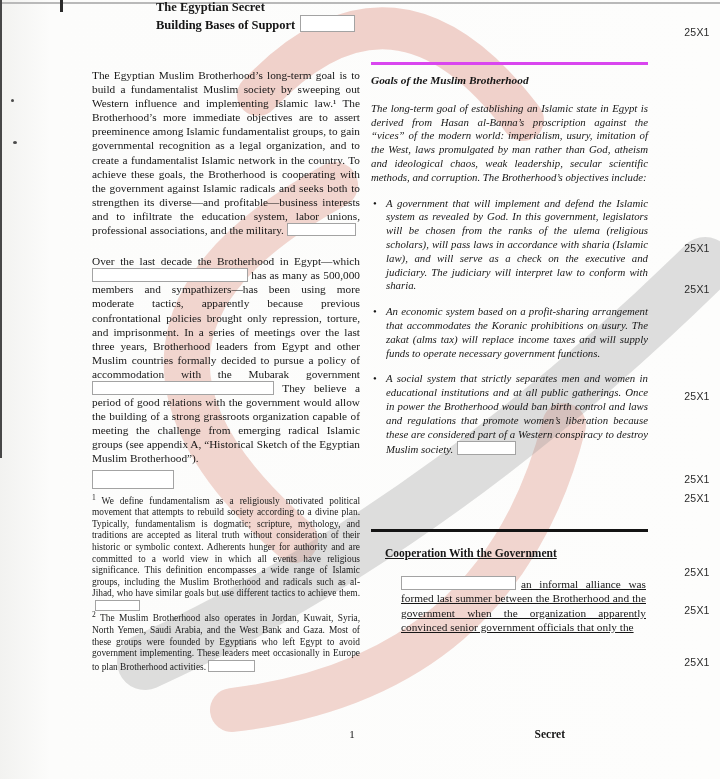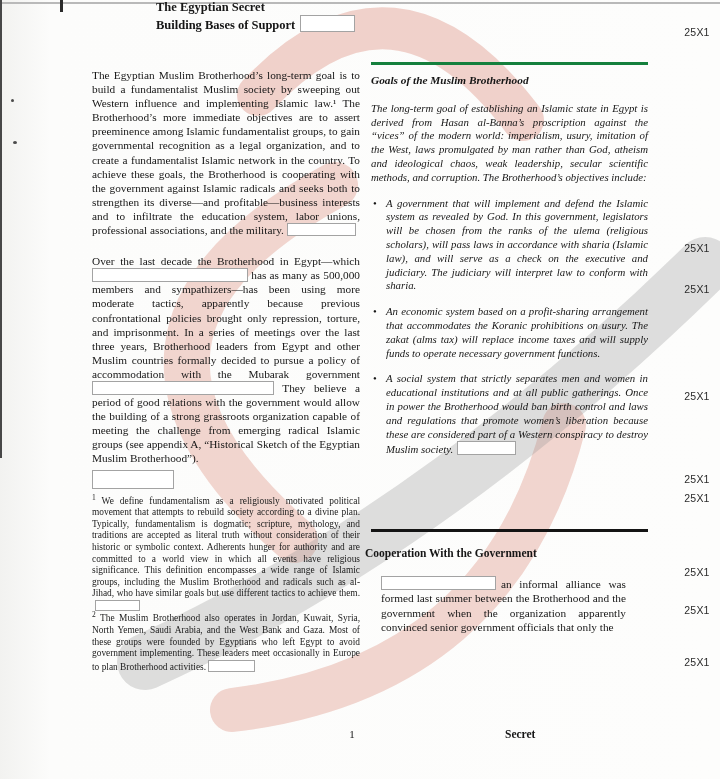--- a/index.html
+++ b/index.html
@@ -35,34 +35,34 @@
   .rb-title{width:53px;height:15px;vertical-align:-3px;margin-left:5px;}
   .rb-military{width:67px;height:11px;margin-left:3px;}
   .rb-which{width:154px;height:12px;vertical-align:-3px;}
   .rb-government{width:180px;height:12px;vertical-align:-3px;}
   .rb-standalone{display:block;width:80px;height:17px;margin-top:4px;background:#fff;border:1px solid #a3a3a3;}
   .rb-fn1{width:43px;height:9px;vertical-align:-1px;margin-left:3px;}
   .rb-fn2{width:45px;height:10px;vertical-align:-2px;margin-left:2px;}
   .rb-society{width:57px;height:12px;margin-left:4px;}
   .rb-coop{width:113px;height:12px;vertical-align:-2px;margin-right:5px;}
   
-  .goalsbox{position:absolute;left:371px;top:62px;width:277px;border-top:3px solid #15803d;
+  .goalsbox{position:absolute;left:371px;top:62px;width:277px;border-top:3px solid #d946ef;
     font-size:10.8px;line-height:13.8px;font-style:italic;text-align:justify;}
   .goals-heading{font-weight:bold;font-size:11.3px;margin:9px 0 0 0;}
   .goals-lead{margin:14px 0 0 0;}
   .bullet{margin:12px 0 0 0;position:relative;padding-left:15px;}
   .bullet .bmark{position:absolute;left:2px;top:0;font-style:normal;}
   .rule-bottom{position:absolute;left:371px;top:529px;width:277px;height:3px;background:#141414;}
   
-  .coop{position:absolute;left:365px;top:546px;width:277px;font-size:11.3px;line-height:14.2px;text-align:justify;}
+  .coop{position:absolute;left:385px;top:546px;width:277px;font-size:11.3px;line-height:14.2px;text-align:justify;text-decoration:underline;}
   .coop-heading{font-weight:bold;font-size:11.5px;margin:0 0 3px 0;}
   .coop p{margin:16px;}
   
   .pagenum{position:absolute;left:340px;top:728px;width:24px;text-align:center;font-size:11px;}
-  .classification{position:absolute;left:505px;top:728px;width:60px;text-align:left;font-weight:bold;font-size:11.5px;}
+  .classification{position:absolute;left:505px;top:728px;width:60px;text-align:right;font-weight:bold;font-size:11.5px;}
 </style>
 </head>
 <body>
 
 <svg class="watermark" viewBox="0 0 720 779" xmlns="http://www.w3.org/2000/svg">
   <path d="M 258 95 Q 395 -50 523 120" fill="none" stroke="rgba(212,110,88,0.30)" stroke-width="42" stroke-linecap="round"></path>
   <path d="M 335 185 Q 60 335 295 540" fill="none" stroke="rgba(212,110,88,0.28)" stroke-width="46" stroke-linecap="round"></path>
   <path d="M 232 710 Q 500 678 564 425" fill="none" stroke="rgba(212,110,88,0.28)" stroke-width="44" stroke-linecap="round"></path>
   <path d="M 145 662 Q 435 530 705 265" fill="none" stroke="rgba(150,150,150,0.30)" stroke-width="56" stroke-linecap="round"></path>
 </svg>

